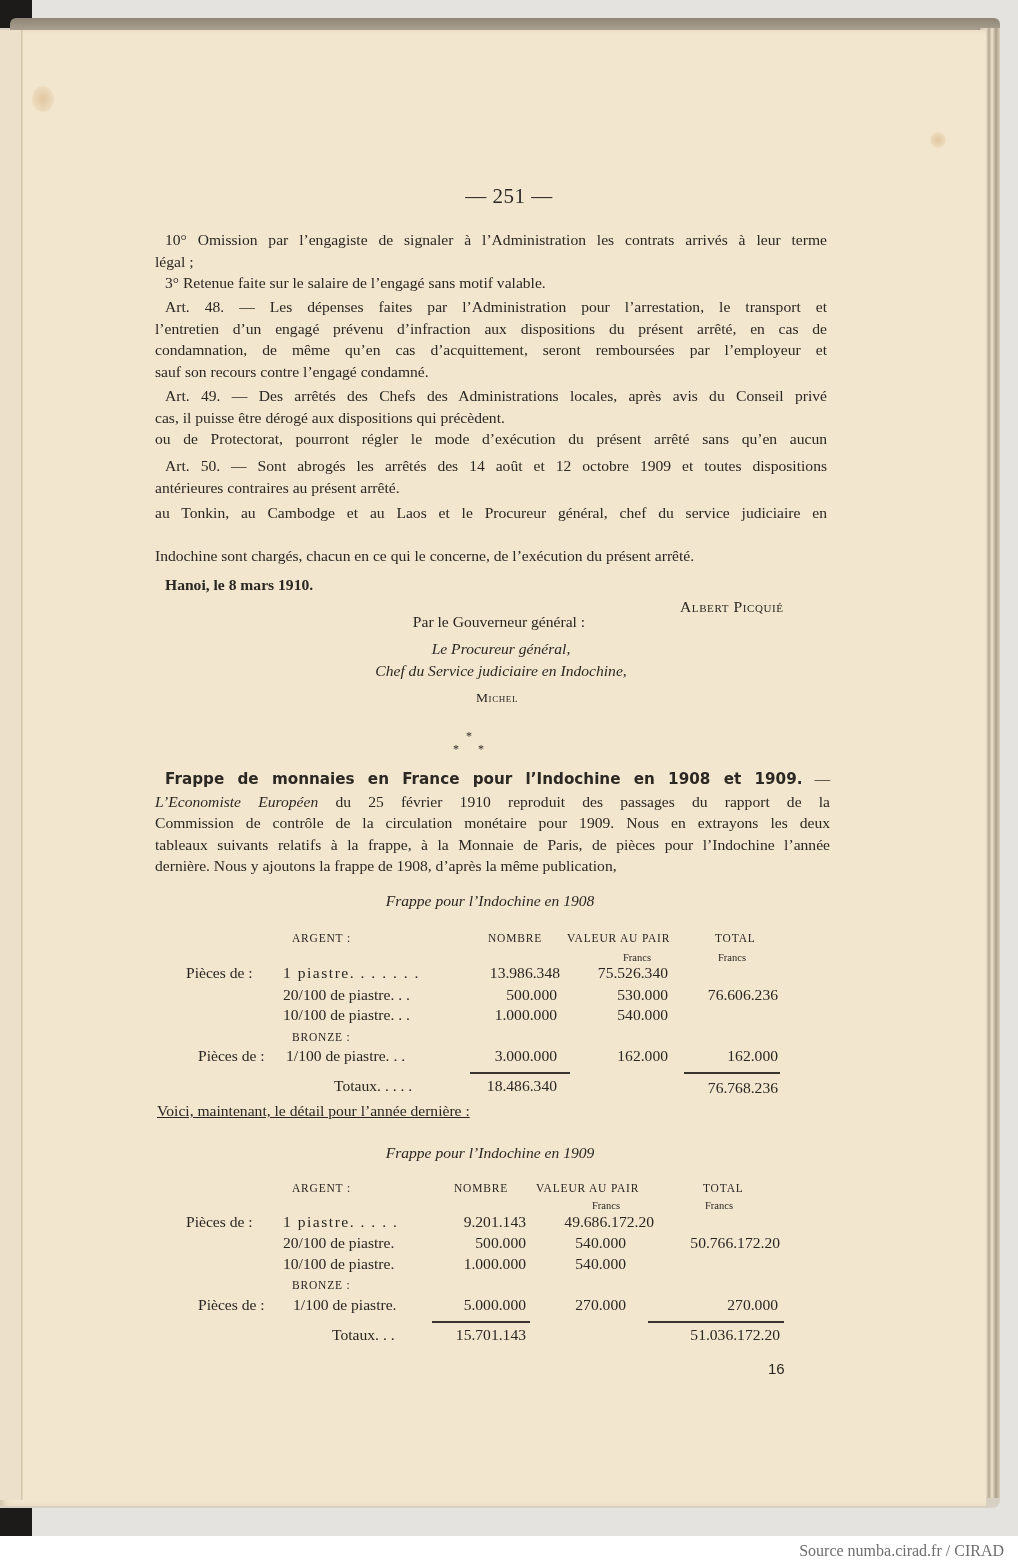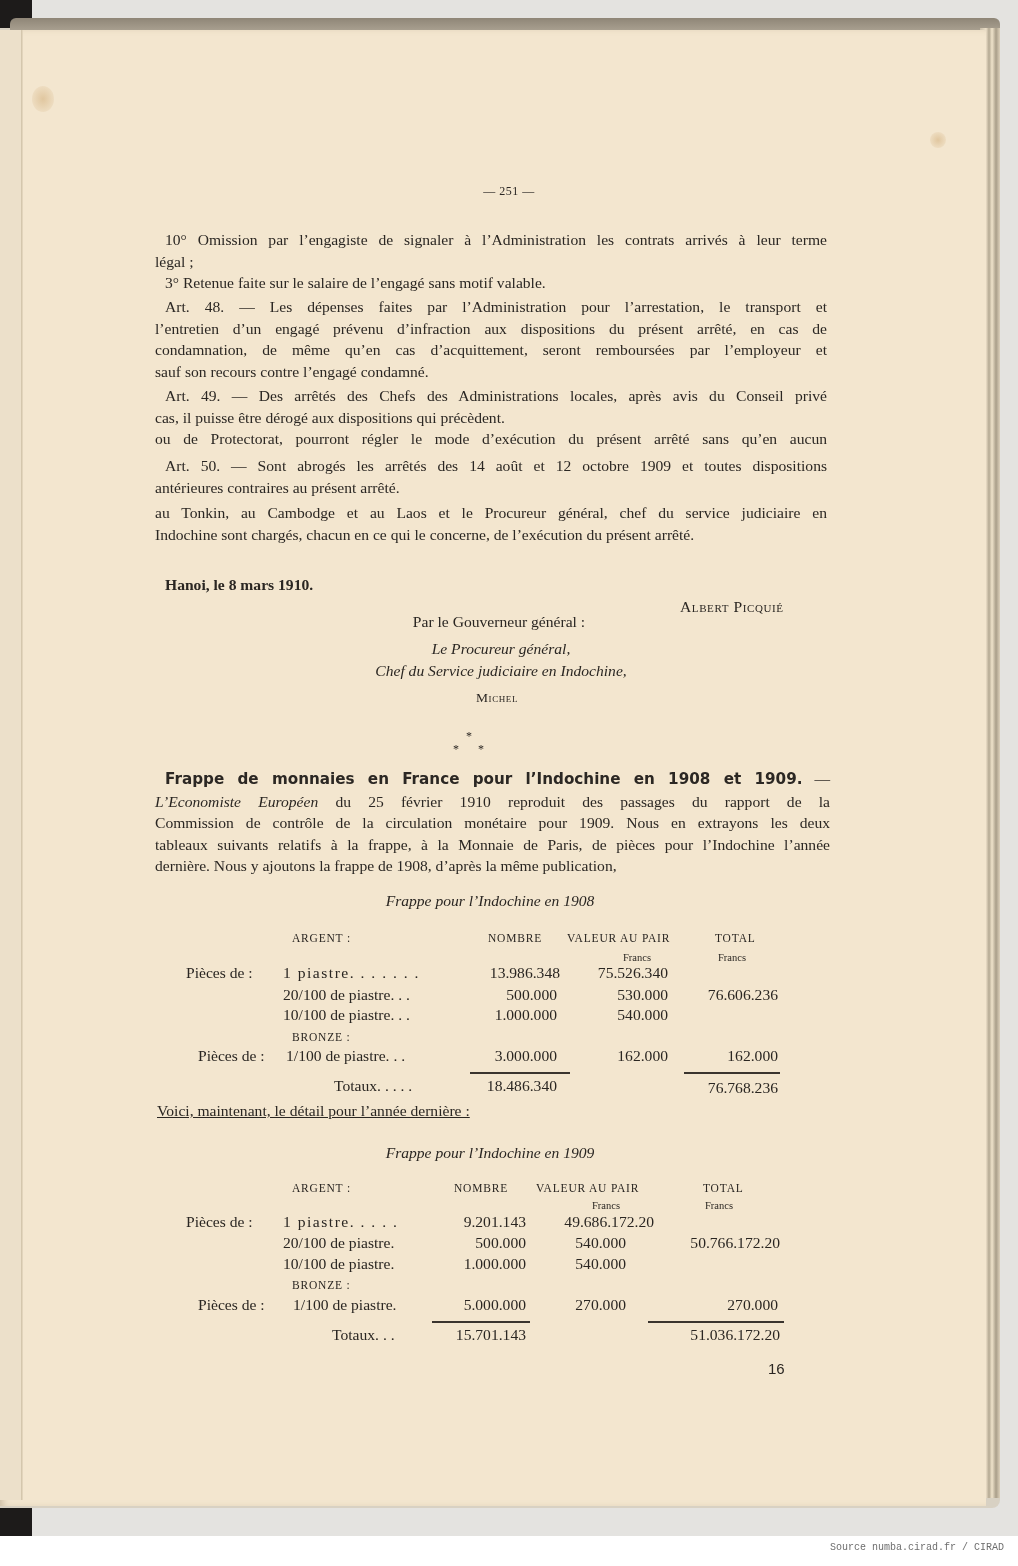--- a/index.html
+++ b/index.html
@@ -38,26 +38,26 @@
   .gutter-line {
     position: absolute; left: 21px; top: 30px; width: 2px; height: 1470px;
     background: linear-gradient(90deg, #cdbfa5, #e9dcc4);
   }
   .gutter-left {
     position: absolute; left: 0; top: 30px; width: 21px; height: 1470px;
     background: #ece0ca;
   }
   .credit {
     position: absolute; right: 14px; top: 1542px;
-    font-family: Liberation Mono, monospace; font-size: 10px; color: #6e6e6e;
+    font-family: Liberation Serif, serif; font-size: 16px; color: #6e6e6e;
   }
   .content { position: absolute; left: 0; top: 0; width: 1018px; }
   .pagenum {
     position: absolute; left: 0; width: 1018px; top: 184px; text-align: center;
-    font-size: 12px; letter-spacing: 0.5px; color: #2b2724;
+    font-size: 21px; letter-spacing: 0.5px; color: #2b2724;
   }
   .para {
     position: absolute; left: 165px; width: 662px;
     font-size: 15.6px; line-height: 21.5px; text-align: justify;
     font-family: "Liberation Serif", serif; color: #2b2723;
   }
   .line { display: block; text-align: justify; text-align-last: justify; white-space: nowrap; }
   .line.last { text-align-last: left; }
   .sig-right { position: absolute; font-size: 15.6px; }
   .centered { position: absolute; left: 0; width: 1018px; text-align: center; font-size: 15.6px; }
@@ -121,21 +121,21 @@
     <span class="line" style="margin-left:-10px;">ou de Protectorat, pourront régler le mode d’exécution du présent arrêté sans qu’en aucun</span>
   </div>
 
   <div class="para" style="top:455px;">
     <span class="line">Art. 50. — Sont abrogés les arrêtés des 14 août et 12 octobre 1909 et toutes dispositions</span>
     <span class="line last" style="margin-left:-10px;">antérieures contraires au présent arrêté.</span>
   </div>
 
   <div class="para" style="top:502px;">
     <span class="line" style="margin-left:-10px;">au Tonkin, au Cambodge et au Laos et le Procureur général, chef du service judiciaire en</span>
-    <span class="line last" style="margin-left:-10px;">Indochine sont chargés, chacun en ce qui le concerne, de l’exécution du présent arrêté.</span>
+    <span class="line last" style="margin-left:-10px;margin-top:21px;">Indochine sont chargés, chacun en ce qui le concerne, de l’exécution du présent arrêté.</span>
   </div>
 
   <div class="sig-right" style="left:165px;top:576px;font-weight:bold;">Hanoi, le 8 mars 1910.</div>
   <div class="sig-right smallcaps" style="left:680px;top:598px;">Albert Picquié</div>
   <div class="centered" style="top:613px;margin-left:-10px;">Par le Gouverneur général :</div>
   <div class="centered ital" style="top:640px;margin-left:-8px;">Le Procureur général,</div>
   <div class="centered ital" style="top:662px;margin-left:-8px;">Chef du Service judiciaire en Indochine,</div>
   <div class="centered smallcaps" style="top:690px;margin-left:-12px;font-size:13.5px;">Michel</div>
 
   <span class="star" style="left:466px;top:729px;">*</span>

